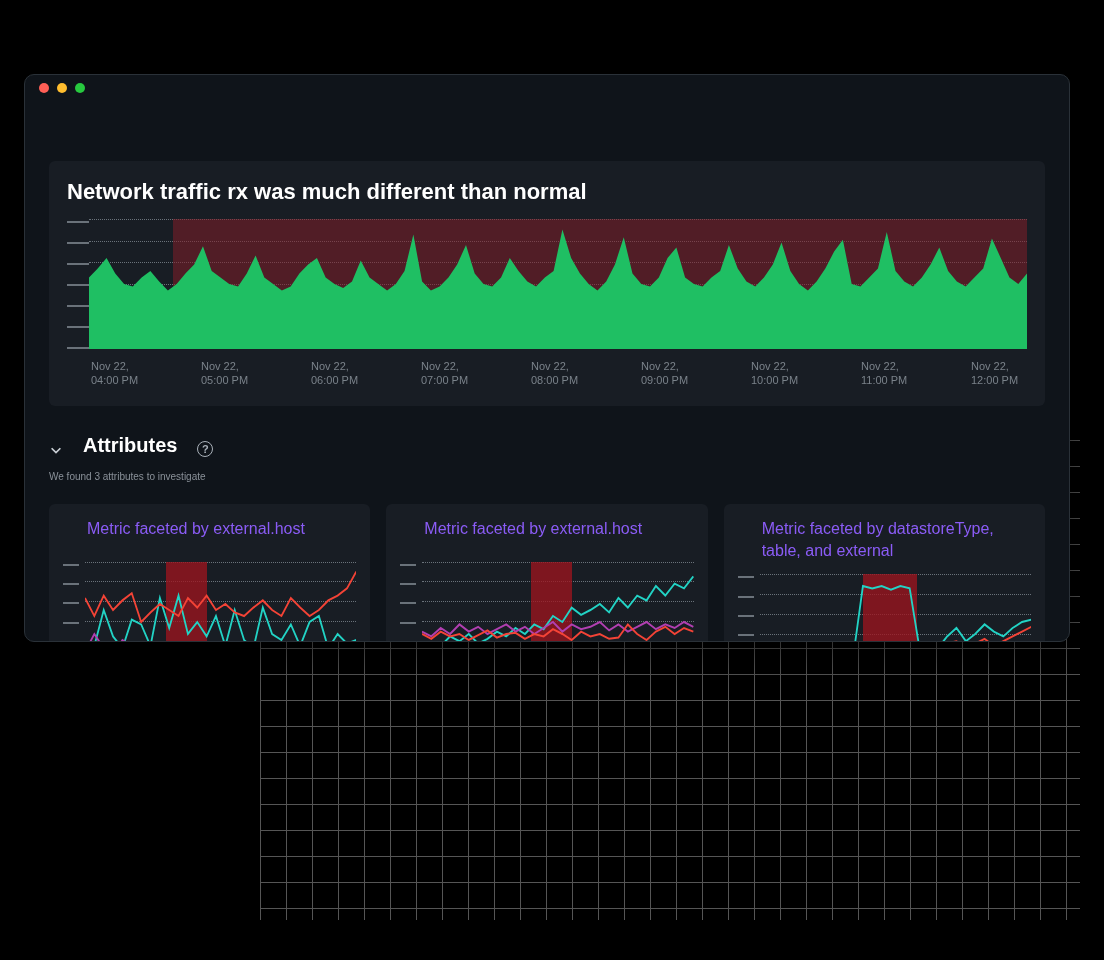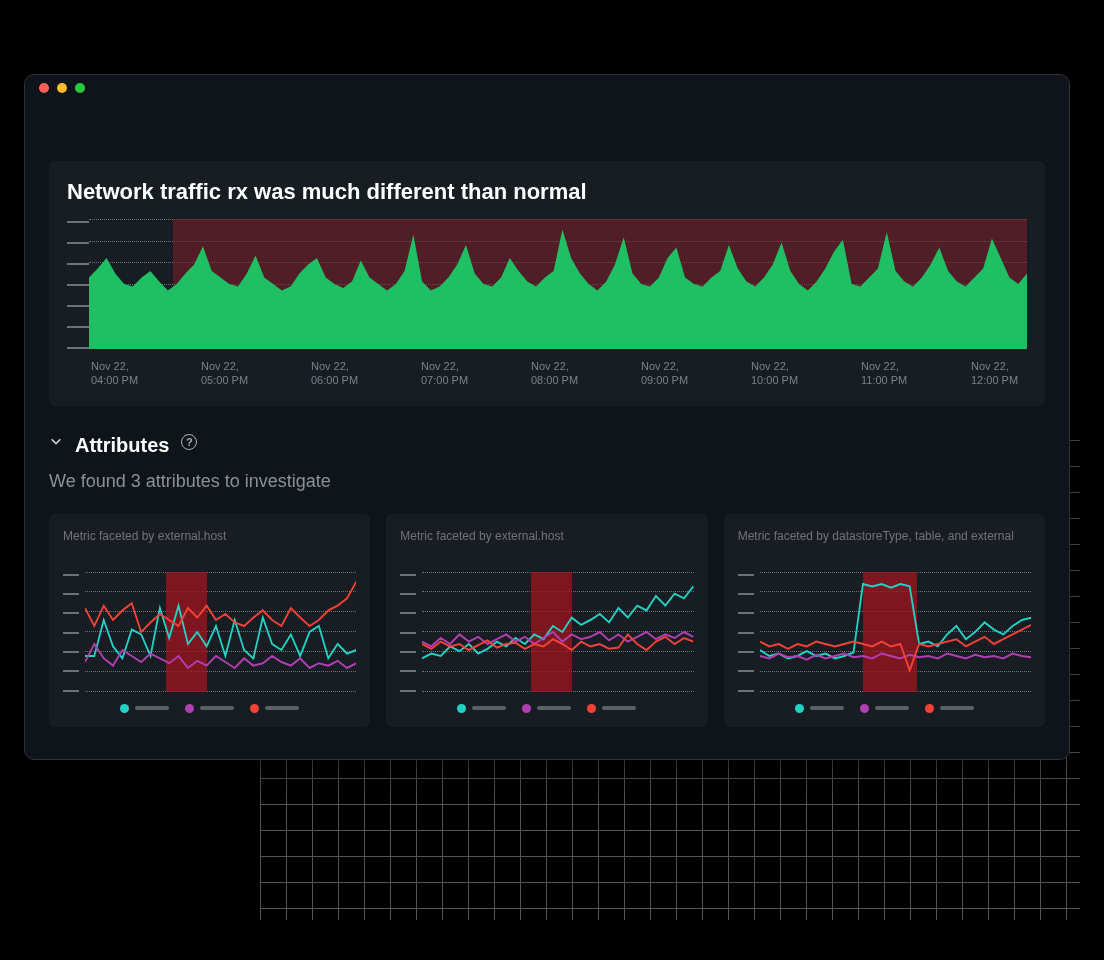--- a/index.html
+++ b/index.html
@@ -22,21 +22,21 @@
       linear-gradient(to right, #555 1px, transparent 1px),
       linear-gradient(to bottom, #555 1px, transparent 1px);
     background-size: 26px 26px;
     z-index: 0;
   }
   .window {
     position: absolute;
     left: 24px;
     top: 74px;
     width: 1046px;
-    height: 686px;
+    height: 568px;
     background: #0f141a;
     border: 1px solid #2a3138;
     border-radius: 10px;
     box-shadow: 0 10px 40px rgba(0,0,0,0.6);
     z-index: 1;
     overflow: hidden;
   }
   .titlebar {
     height: 26px;
     display: flex;
@@ -117,22 +117,22 @@
     line-height: 1.3;
     width: 54px;
   }
 
   
   .section {
     margin-top: 28px;
   }
   .section-header {
     display: flex;
-    align-items: flex-start;
-    gap: 12px;
+    align-items: flex-end;
+    gap: 20px;
     color: #fff;
   }
   .chev {
     width: 14px; height: 14px;
     stroke: #c8ced4; fill: none; stroke-width: 2;
   }
   .section-title {
     font-size: 20px;
     font-weight: 700;
   }
@@ -141,40 +141,41 @@
     border: 1.5px solid #a8b0b8;
     border-radius: 50%;
     display: inline-flex;
     align-items: center; justify-content: center;
     color: #a8b0b8;
     font-size: 11px;
     font-weight: 600;
   }
   .section-sub {
     color: #8a9199;
-    font-size: 18px;
+    font-size: 10px;
     margin-top: 14px;
   }
 
   .cards {
     display: flex;
     gap: 16px;
     margin-top: 22px;
   }
   .card {
     flex: 1;
     background: #181d24;
     border-radius: 6px;
     padding: 14px 14px 14px 14px;
   }
   .card-title {
-    color: #737373;
-    font-size: 12px;
+    color: #8b5cf6;
+    font-size: 16px;
     line-height: 1.4;
     min-height: 32px;
+    margin-left: 24px;
   }
   .minichart {
     display: flex;
     gap: 6px;
     margin-top: 12px;
   }
   .minichart .yticks { height: 120px; }
   .minichart .ytick { width: 16px; }
   .miniplot { flex: 1; position: relative; height: 120px; }
   .miniplot .gridlines { position: absolute; inset: 0; display: flex; flex-direction: column; justify-content: space-between; }

